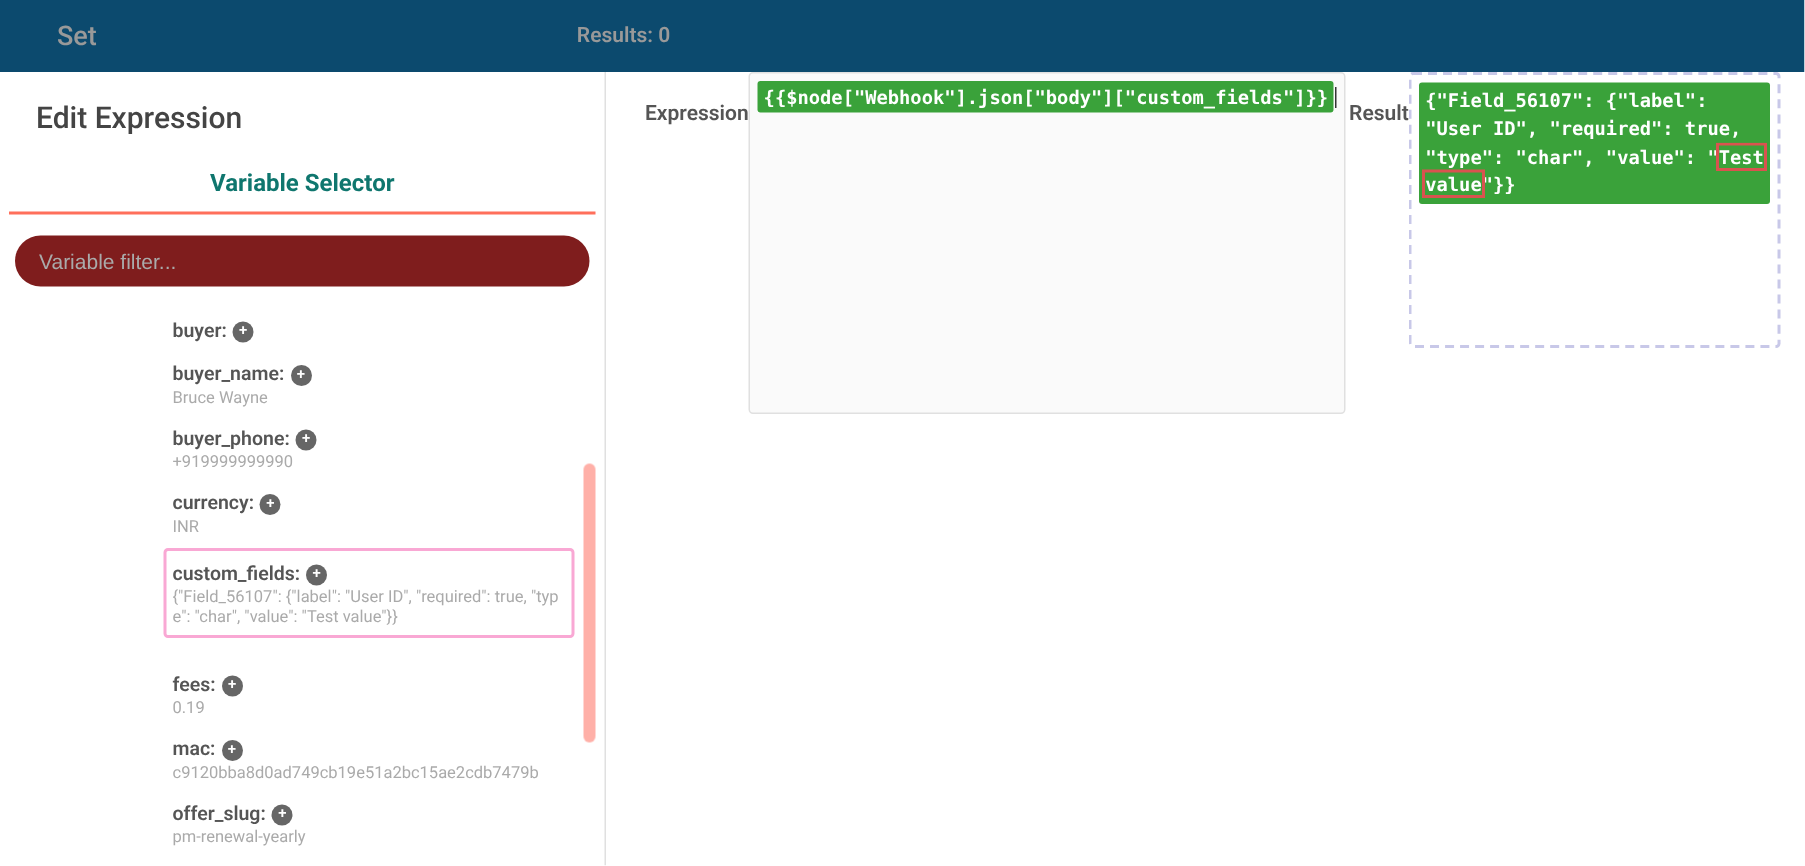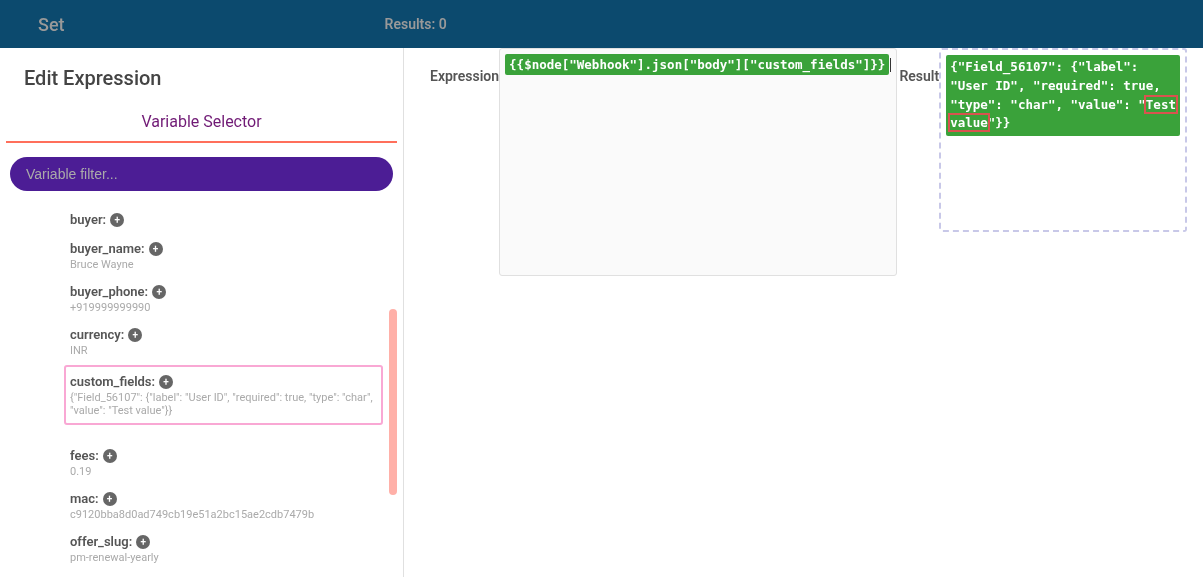--- a/index.html
+++ b/index.html
@@ -9,28 +9,28 @@
 .topbar-title { color: #999; font-size: 18px; font-weight: 500; margin-left: 18px; }
 .topbar-results { color: #999; font-size: 14px; font-weight: 600; margin-left: 320px; }
 
 .main { display: flex; height: calc(577px - 48px); }
 
 .left-panel { width: 404px; border-right: 1px solid #e0e0e0; display: flex; flex-direction: column; background: #fff; }
 .left-header { padding: 18px 24px 10px 24px; }
 .left-title { font-size: 20px; color: #444; font-weight: 500; }
 
 .tab-header { text-align: center; padding: 12px 0 10px 0; border-bottom: 2.5px solid #ff6f5b; margin: 0 6px; }
-.tab-label { color: #701a75; font-size: 16px; font-weight: 400; }
+.tab-label { color: #0f766e; font-size: 16px; font-weight: 700; }
 
 .filter-wrap { padding: 14px 10px; }
-.filter-input { width: 100%; background: #4c1d95; border: none; border-radius: 18px; padding: 9px 16px; font-size: 14px; color: #999; outline: none; }
+.filter-input { width: 100%; background: #7f1d1d; border: none; border-radius: 18px; padding: 9px 16px; font-size: 14px; color: #999; outline: none; }
 .filter-input::placeholder { color: #aaa; }
 
 .var-list-wrap { position: relative; flex: 1; overflow: hidden; }
-.var-list { padding-left: 70px; padding-right: 20px; height: 100%; overflow-y: auto; }
+.var-list { padding-left: 115px; padding-right: 20px; height: 100%; overflow-y: auto; }
 .var-item { padding: 4px 0 6px 0; }
 .var-item.highlighted { border: 2px solid #f9a8d4; border-radius: 3px; padding: 4px 6px 6px 4px; margin-left: -6px; margin-top: 2px; margin-bottom: 16px; }
 .var-key { font-size: 13px; color: #555; font-weight: 600; display: inline-flex; align-items: center; gap: 4px; }
 .var-add { display: inline-flex; align-items: center; justify-content: center; width: 14px; height: 14px; background: #666; border-radius: 50%; color: #fff; font-size: 10px; line-height: 1; cursor: pointer; }
 .var-value { font-size: 11px; color: #aaa; margin-top: 1px; word-break: break-all; }
 
 .scrollbar-thumb { position: absolute; right: 6px; top: 104px; width: 8px; height: 186px; background: #ffb0a8; border-radius: 4px; }
 
 .right-panel { flex: 1; padding: 0 16px 0 24px; display: flex; flex-direction: row; }
 .section-label { font-size: 14px; font-weight: 600; color: #555; padding: 20px 0 8px 2px; }

